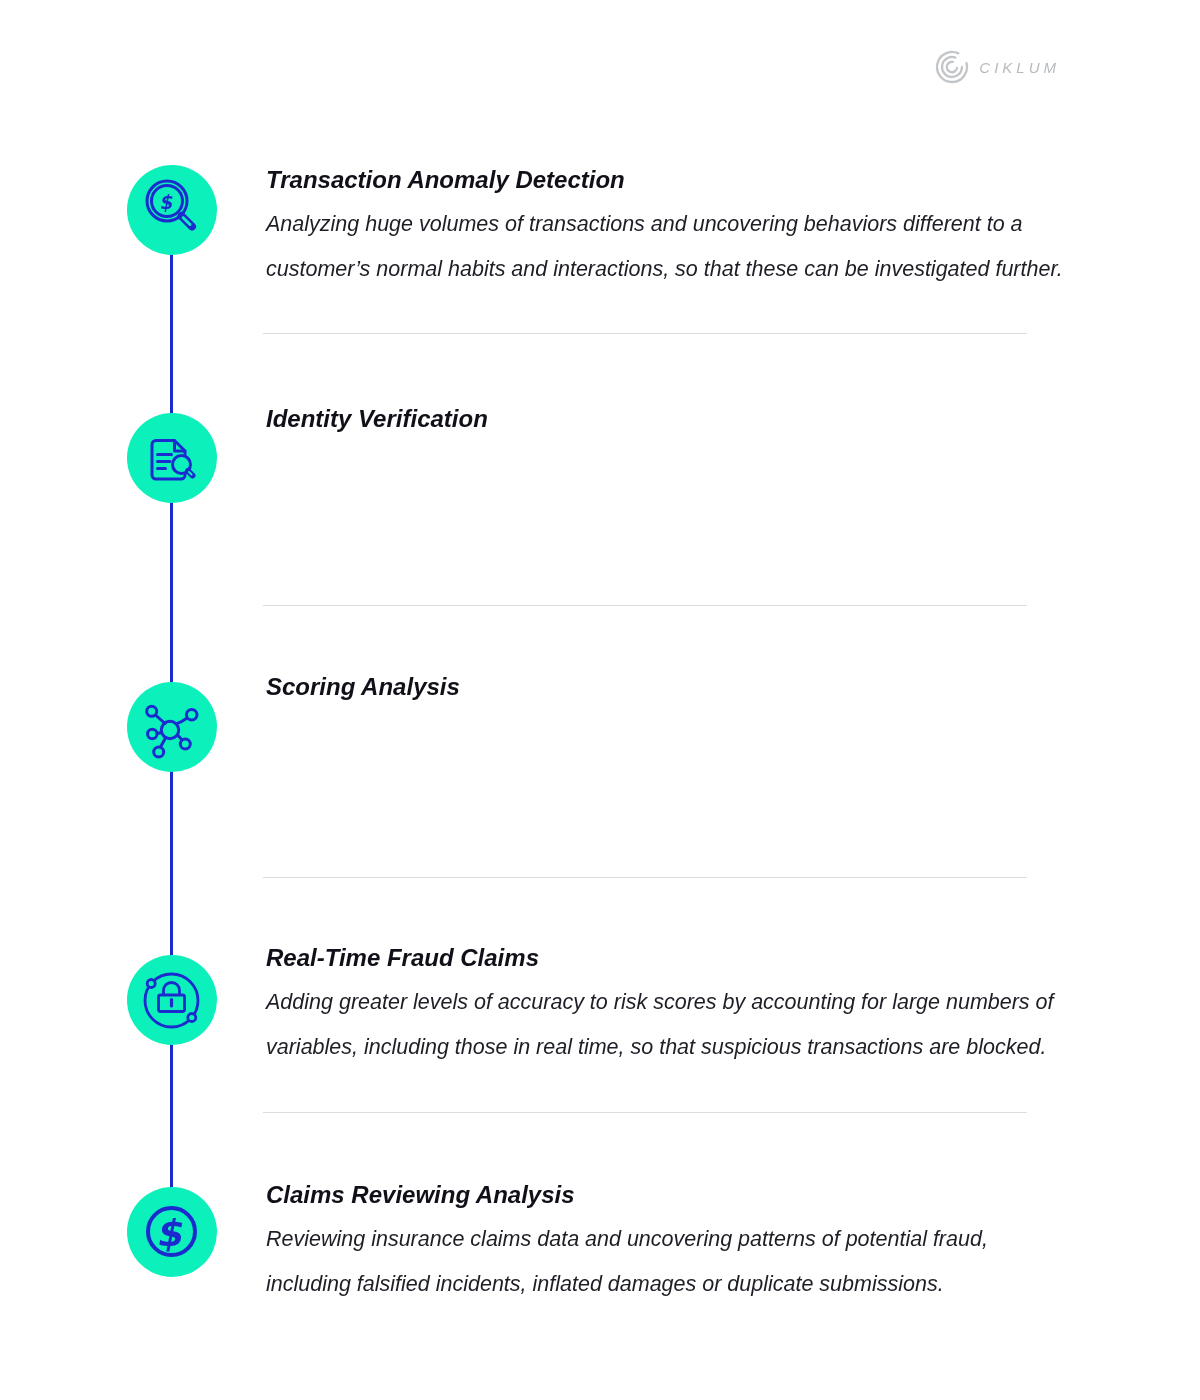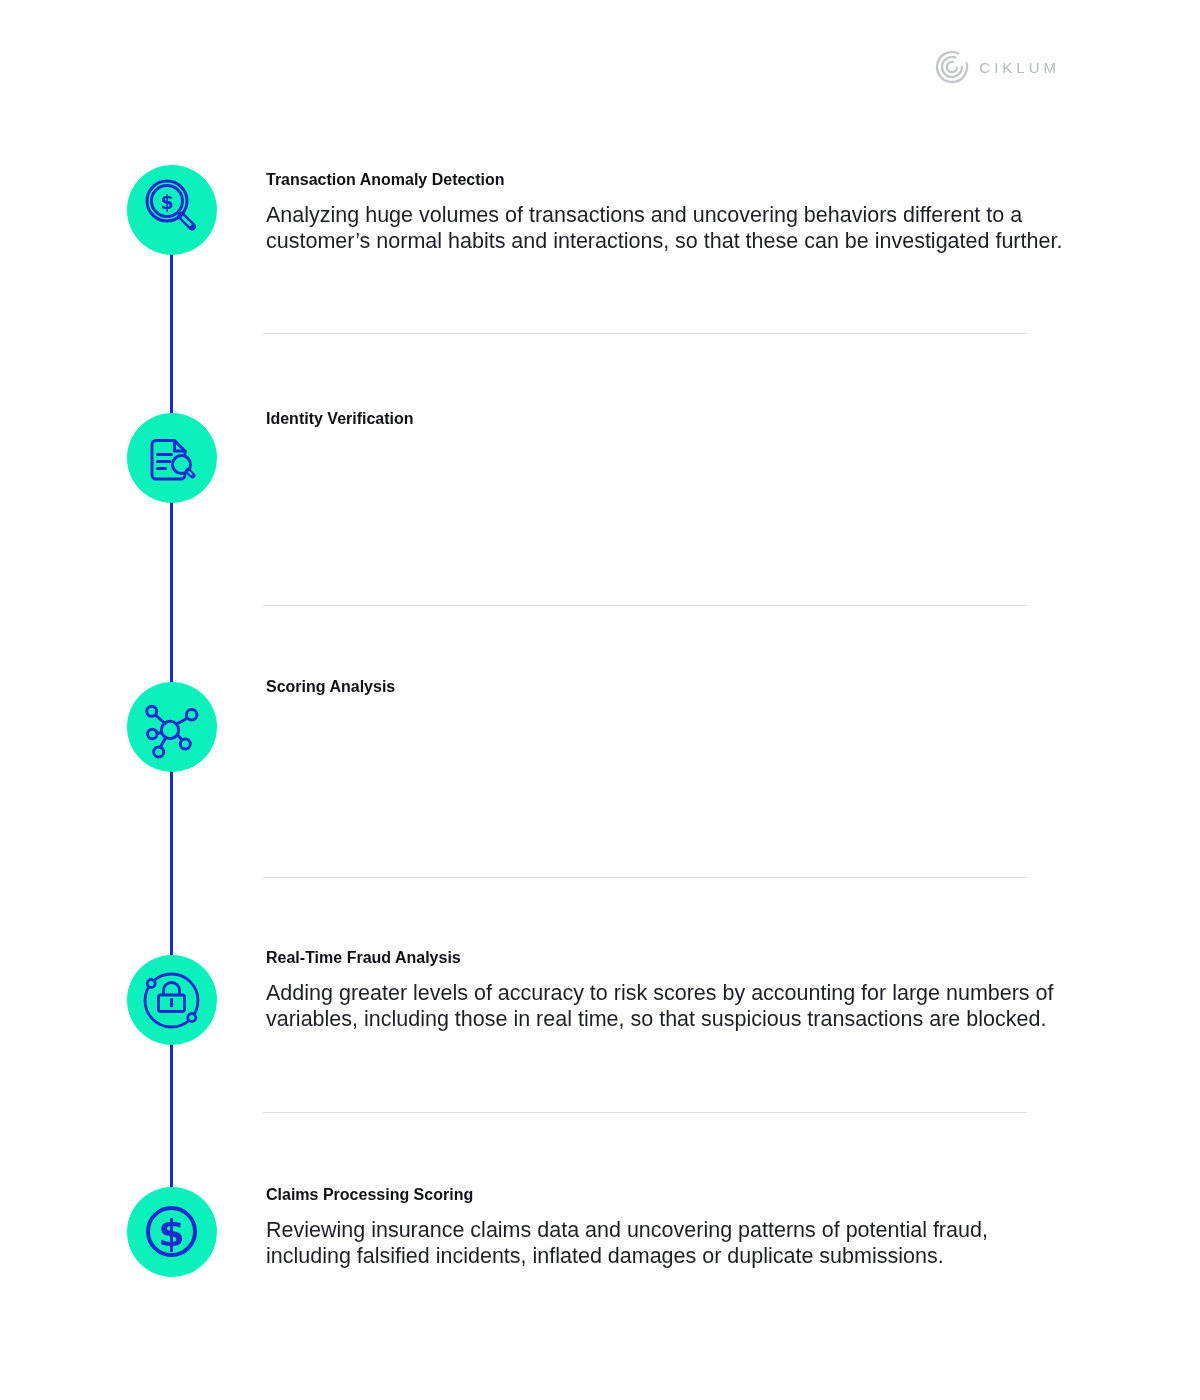--- a/index.html
+++ b/index.html
@@ -13,20 +13,21 @@
   }
   * { box-sizing: border-box; margin: 0; padding: 0; }
   html, body { background: #ffffff; }
   .page {
     position: relative;
     width: 1108px;
     height: 1400px;
     background: #ffffff;
     overflow: hidden;
     font-family: "Liberation Sans", "DejaVu Sans", sans-serif;
+    font-style: italic;
   }
 
   
   .logo {
     position: absolute;
     top: 50px;
     right: 48px;
     display: flex;
     align-items: center;
     gap: 10px;
@@ -79,29 +80,29 @@
   }
   .item .icon { color: var(--accent-blue); width: 90px; height: 90px; display: block; }
   .item .icon svg { display: block; }
   .item .item-text {
     position: absolute;
     left: 266px;
     width: 800px;
     z-index: 2;
   }
   .item-title {
-    font-size: 16px;
+    font-size: 24px;
     line-height: 30px;
     font-weight: bold;
     color: var(--title-text);
     margin-bottom: 7px;
   }
   .item-desc {
     font-size: 21.5px;
-    line-height: 26px;
+    line-height: 45px;
     font-weight: normal;
     color: var(--body-text);
   }
 
   .item-1 .icon-circle { top: 165px; }  .item-1 .item-text { top: 165px; }
   .item-2 .icon-circle { top: 413px; }  .item-2 .item-text { top: 404px; }
   .item-3 .icon-circle { top: 682px; }  .item-3 .item-text { top: 672px; }
   .item-4 .icon-circle { top: 955px; }  .item-4 .item-text { top: 943px; }
   .item-5 .icon-circle { top: 1187px; } .item-5 .item-text { top: 1180px; }
 </style>
@@ -197,34 +198,34 @@
       <circle cx="44.5" cy="45.5" r="26.5"></circle>
       <circle cx="24.2" cy="28.5" r="4" fill="var(--accent-teal)"></circle>
       <circle cx="64.8" cy="62.5" r="4" fill="var(--accent-teal)"></circle>
       <path d="M36.5 40 v-4.5 a8 8 0 0 1 16 0 V40" fill="var(--accent-teal)"></path>
       <rect x="31.5" y="40" width="26" height="16.5" rx="2" fill="var(--accent-teal)"></rect>
       <line x1="44.5" y1="44.5" x2="44.5" y2="51" stroke-width="3.2"></line>
     </svg>
           </span>
       </div>
       <div class="item-text">
-        <h2 class="item-title">Real-Time Fraud Analysis</h2>
+        <h2 class="item-title">Real-Time Fraud Claims</h2>
         <p class="item-desc">Adding greater levels of accuracy to risk scores by accounting for large numbers of variables, including those in real time, so that suspicious transactions are blocked.</p>
       </div>
     </section>
 
     <section class="item item-5">
       <div class="icon-circle">
         <span class="icon">
     <svg viewBox="0 0 90 90" width="90" height="90" fill="none" stroke="currentColor" stroke-width="4" stroke-linecap="round">
       <circle cx="44.5" cy="44.5" r="23.5"></circle>
       <text x="44.5" y="45.5" fill="currentColor" stroke="none" font-size="38" font-weight="bold" text-anchor="middle" dominant-baseline="central" font-family="'DejaVu Sans', sans-serif">$</text>
     </svg>
           </span>
       </div>
       <div class="item-text">
-        <h2 class="item-title">Claims Processing Scoring</h2>
+        <h2 class="item-title">Claims Reviewing Analysis</h2>
         <p class="item-desc">Reviewing insurance claims data and uncovering patterns of potential fraud, including falsified incidents, inflated damages or duplicate submissions.</p>
       </div>
     </section>
   </main>
 
 </div>
 
 </body></html>

